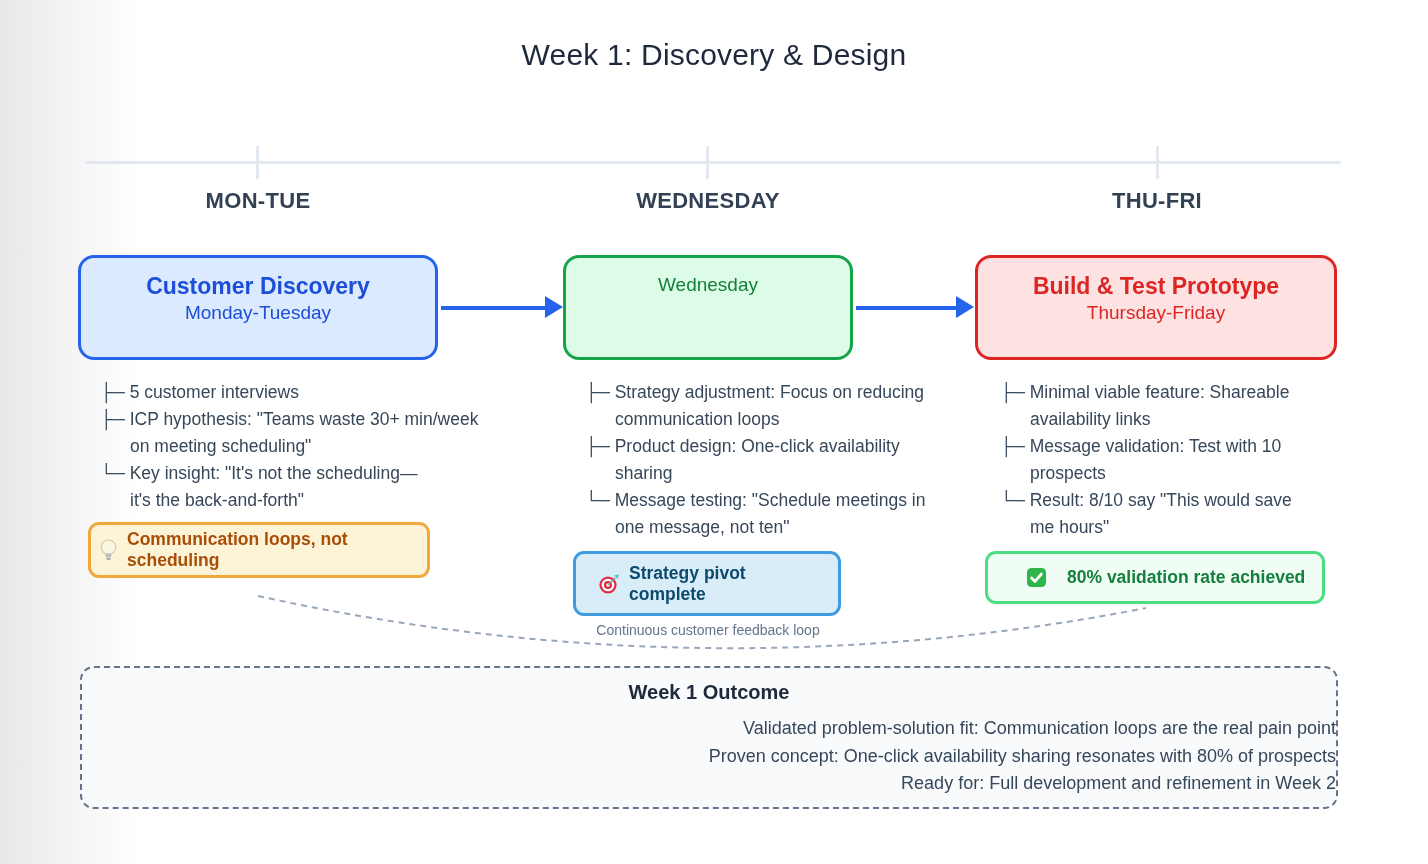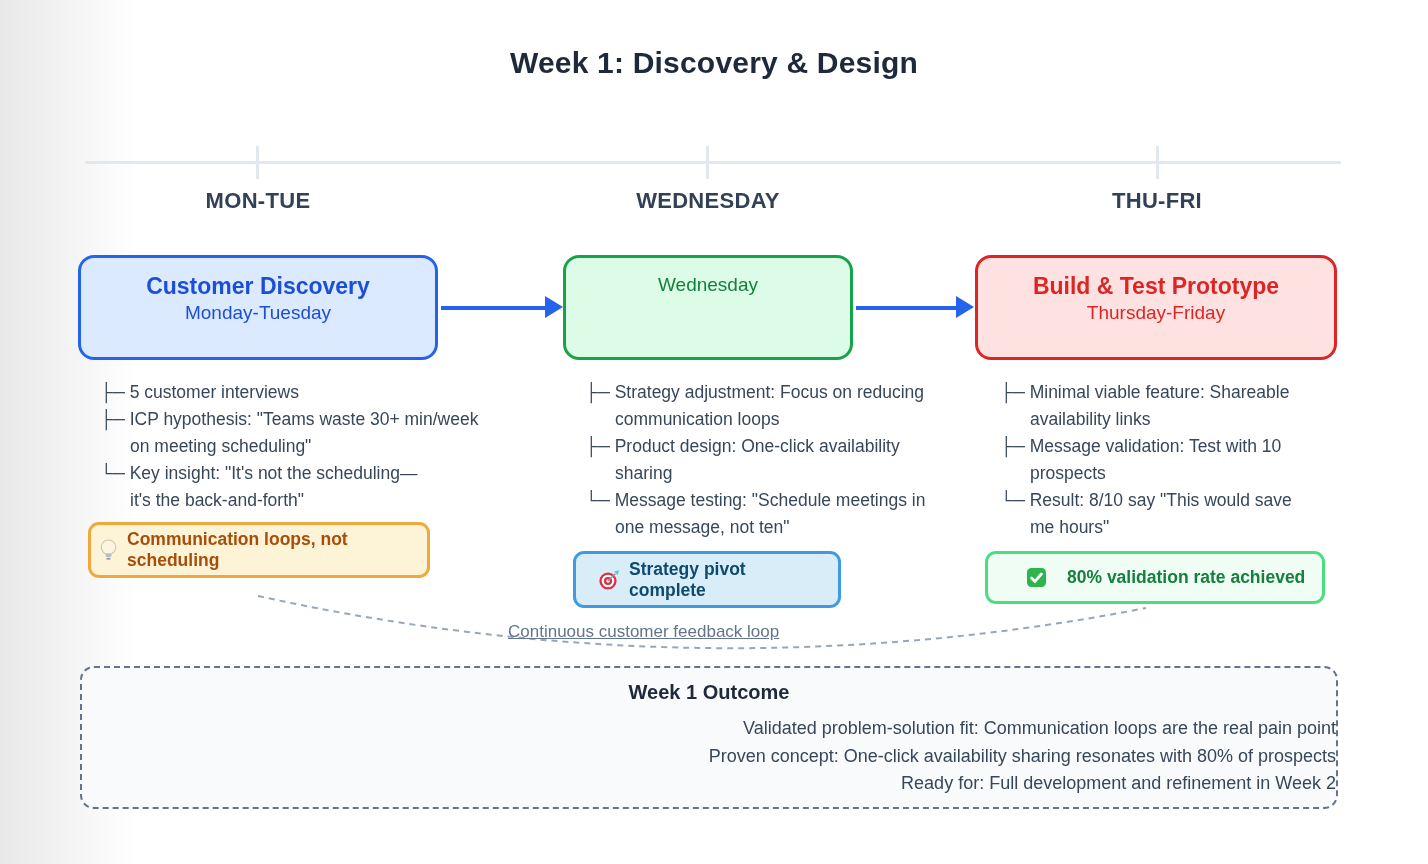--- a/index.html
+++ b/index.html
@@ -2,22 +2,22 @@
 <html style="--arrow: #2563eb; --timeline: #e2e8f0; --day-label: #334155; --title-text: #1e293b; --task-text: #37475a; --loop-curve: #97a6bb; --loop-label: #64748b; --outcome-border: #64748b; --outcome-bg: #f8fafc; --outcome-text: #37475a;"><head>
 <meta charset="utf-8">
 <style>
   html,body{margin:0;padding:0;background:#fff;}
   .canvas{
     position:relative;width:1428px;height:864px;overflow:hidden;background:#fff;
     font-family:"Liberation Sans","DejaVu Sans",sans-serif;
   }
   .edge-fade{position:absolute;left:0;top:0;bottom:0;width:150px;
     background:linear-gradient(to right,#e8e8e8 0%,rgba(255,255,255,0) 92%);}
-  .title{position:absolute;top:30px;left:0;right:0;text-align:center;margin:16px;
-    font-size:30px;font-weight:bold;color:var(--title-text);letter-spacing:.2px;}
+  .title{position:absolute;top:30px;left:0;right:0;text-align:center;margin:8px;
+    font-size:30px;font-weight:normal;color:var(--title-text);letter-spacing:.2px;}
   
   .tl-line{position:absolute;left:85px;top:161px;width:1256px;height:3px;border-radius:2px;background:var(--timeline);}
   .tick{position:absolute;top:146px;width:3px;height:33px;background:var(--timeline);}
   .tick0{left:256px}.tick1{left:706px}.tick2{left:1156px}
   .tl-label{position:absolute;top:188px;width:220px;text-align:center;
     font-size:22px;font-weight:bold;color:var(--day-label);letter-spacing:.3px;}
   .l0{left:148px}.l1{left:598px}.l2{left:1047px}
   
   .card{position:absolute;top:255px;height:105px;box-sizing:border-box;border-radius:16px;
     border:3px solid var(--border);background:var(--bg);color:var(--text);
@@ -35,27 +35,27 @@
   
   .tasks{position:absolute;top:379px;margin:0;padding:0;list-style:none;
     font-size:17.5px;line-height:27px;color:var(--task-text);}
   .tasks li{padding-left:30px;text-indent:-30px;white-space:pre-wrap;margin:0;}
   .t0{left:100px;width:390px}.t1{left:585px;width:395px}.t2{left:1000px;width:355px}
   
   .badge{position:absolute;display:flex;align-items:center;gap:9px;box-sizing:border-box;
     border-radius:11px;border:3px solid;font-size:17.5px;font-weight:bold;padding:0 12px;}
   .badge svg{flex:0 0 auto;}
   .b0{left:88px;top:522px;width:342px;height:56px;padding-left:8px;}
-  .b1{left:573px;top:551px;width:268px;height:57px;padding-left:22px;}
+  .b1{left:573px;top:551px;width:268px;height:65px;padding-left:22px;}
   .b2{left:985px;top:551px;width:340px;height:53px;padding-left:38px;}
   
   .loop-svg{position:absolute;left:0;top:0;width:1428px;height:864px;pointer-events:none;}
   .loop-svg path{stroke:var(--loop-curve);}
-  .loop-label{position:absolute;left:508px;width:400px;top:622px;
-    font-size:17px;color:var(--loop-label);text-decoration:underline;}
+  .loop-label{position:absolute;left:508px;width:400px;top:622px;text-align:center;
+    font-size:14px;color:var(--loop-label);}
   
   .outcome{position:absolute;left:80px;top:666px;width:1258px;height:143px;box-sizing:border-box;
     background:var(--outcome-bg);border:2px dashed var(--outcome-border);border-radius:14px;
     text-align:center;padding-top:13px;}
   .outcome-title{font-size:20px;font-weight:bold;color:var(--title-text);margin-bottom:11px;}
   .outcome-line{font-size:18px;line-height:27.5px;color:var(--outcome-text);text-align:right;}
 </style>
 </head>
 <body>
 

